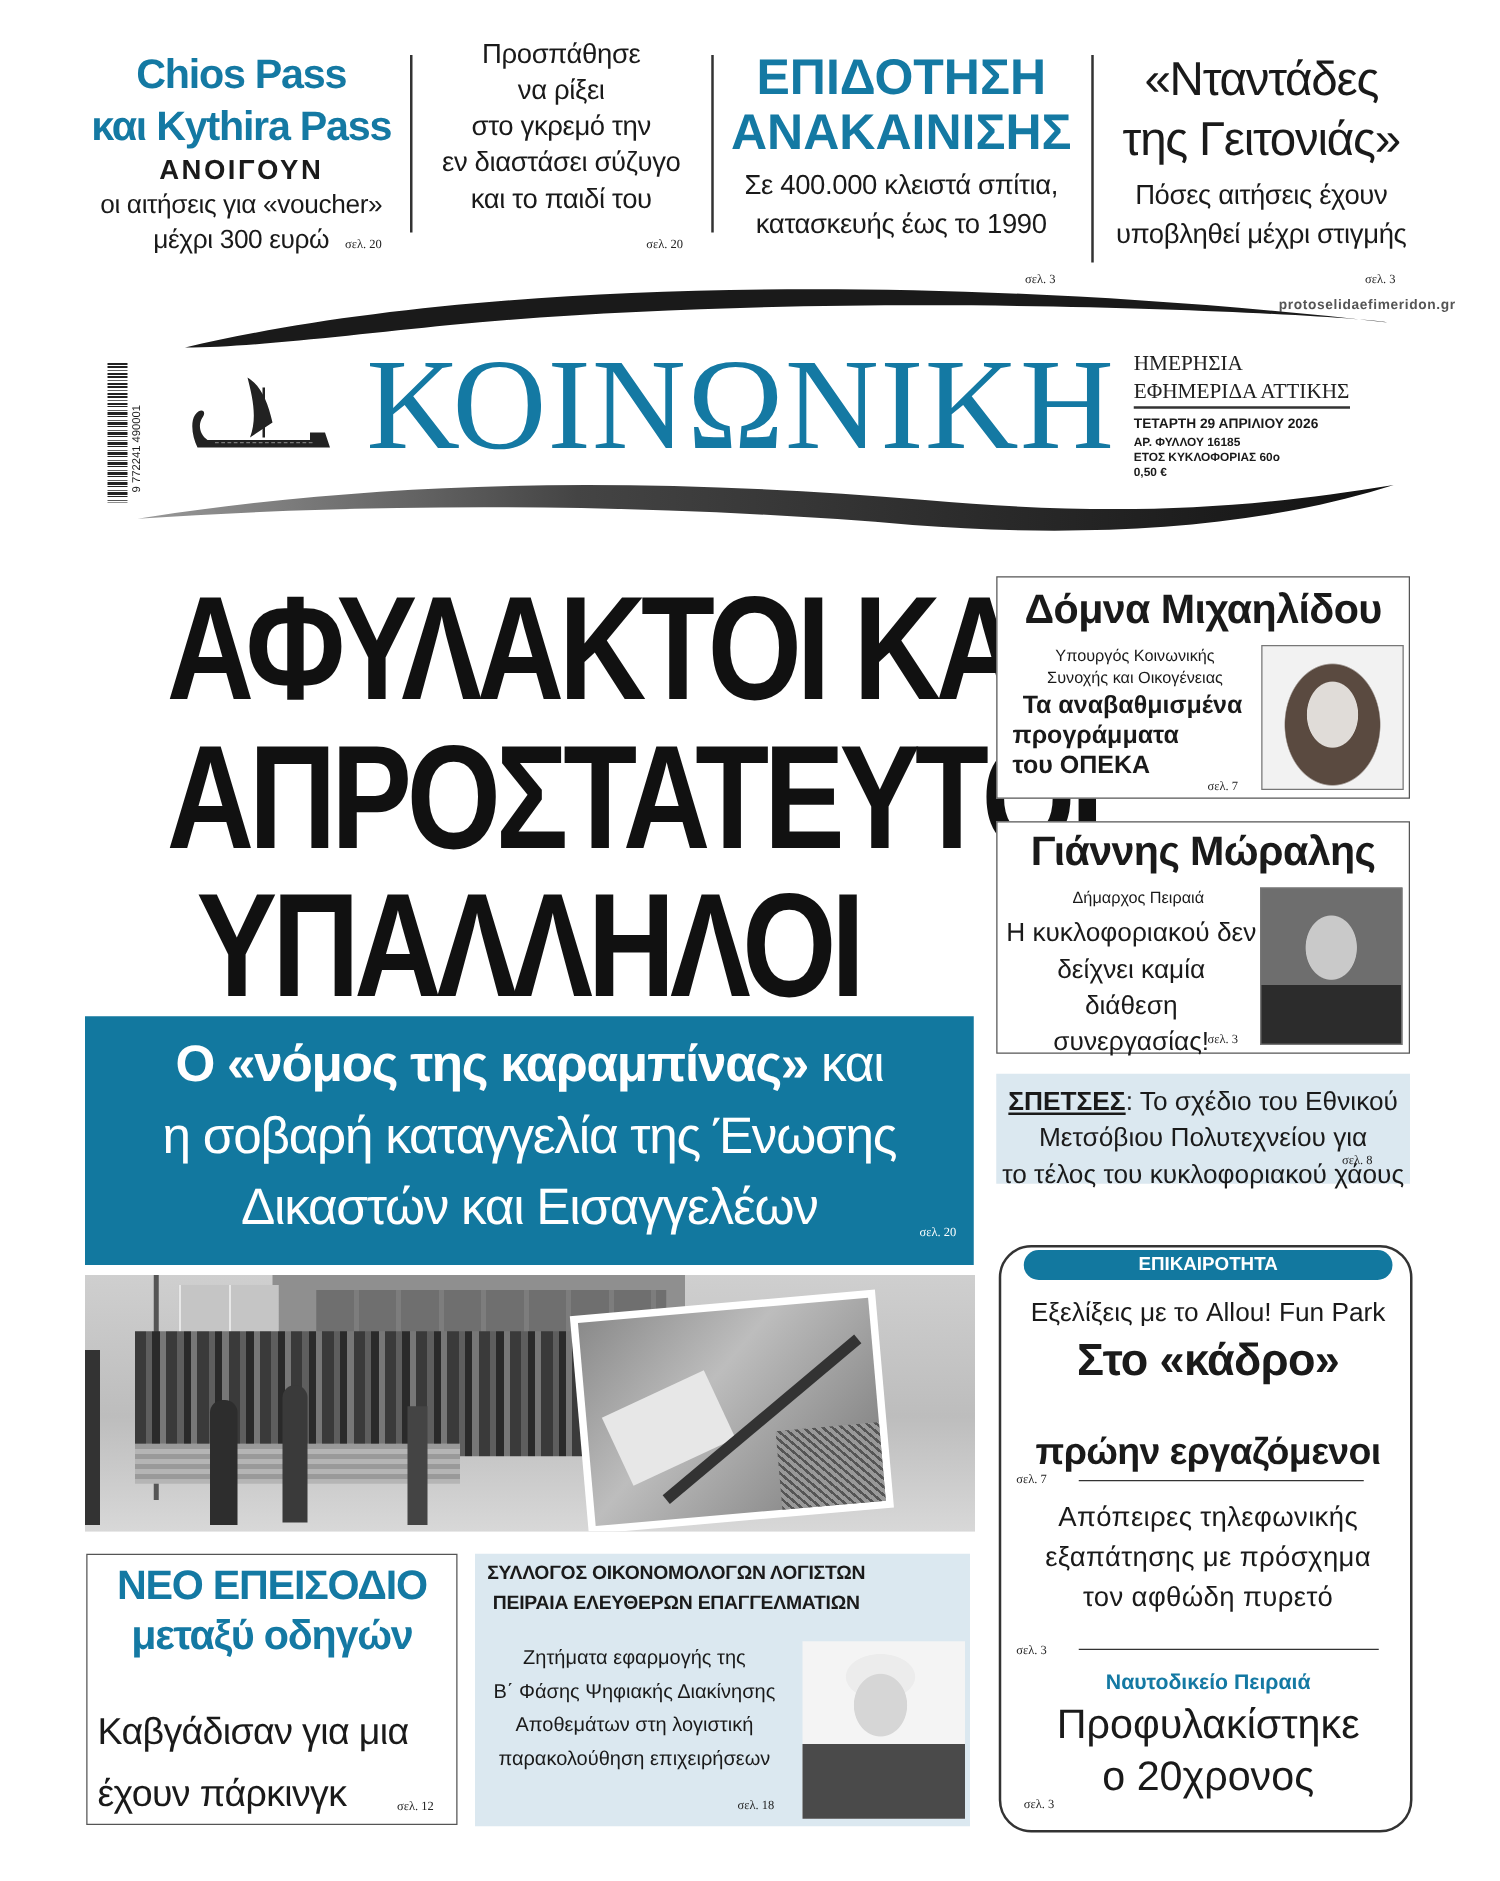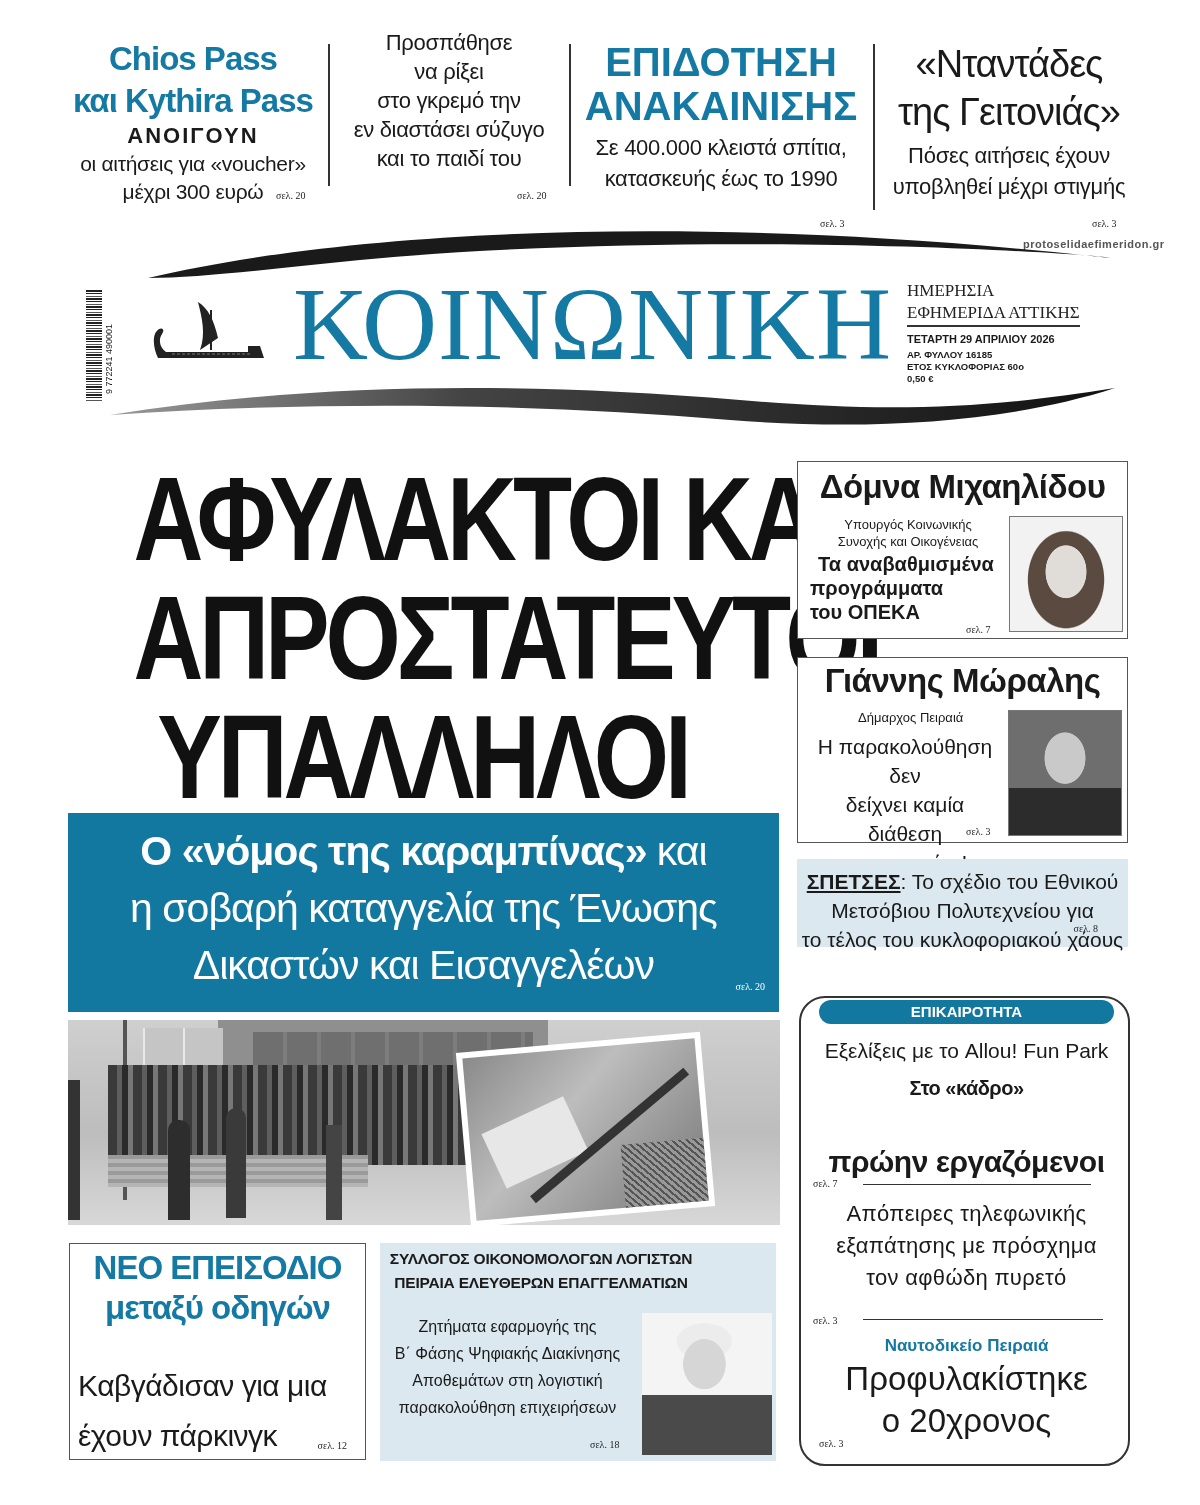--- a/index.html
+++ b/index.html
@@ -164,41 +164,41 @@
     <div style="text-align:left; padding-left:4px;">του ΟΠΕΚΑ</div>
   </div>
   <div class="sel abs" style="left:168px; top:162px;">σελ. 7</div>
   <div class="face" style="left:211px; top:54px; width:114px; height:116px; background: radial-gradient(ellipse 30% 38% at 50% 48%, #e0dcd8 0 60%, transparent 62%), radial-gradient(ellipse 48% 60% at 50% 55%, #5a4a40 0 70%, transparent 72%), #f2f2f2;"></div>
 </div>
 
 <div class="boxed" style="left:797px; top:657px; width:331px; height:186px;">
   <div class="name-big" style="margin-top:4px;">Γιάννης Μώραλης</div>
   <div class="abs" style="left:60px; top:52px; font-size:13px;">Δήμαρχος Πειραιά</div>
   <div class="abs" style="left:6px; top:74px; width:202px; text-align:center; font-size:21px; line-height:29px;">
-    <div>Η παρακολούθηση δεν</div>
+    <div>Η κυκλοφοριακού δεν</div>
     <div>δείχνει καμία</div>
     <div>διάθεση συνεργασίας!</div>
   </div>
   <div class="sel abs" style="left:168px; top:168px;">σελ. 3</div>
   <div class="face" style="left:210px; top:52px; width:114px; height:126px; background: radial-gradient(ellipse 30% 34% at 50% 38%, #c9c9c9 0 60%, transparent 62%), linear-gradient(to bottom, transparent 62%, #2c2c2c 62%), #6e6e6e;"></div>
 </div>
 
 <div class="abs" style="left:797px; top:859px; width:331px; height:88px; background:#dbe8f0; text-align:center; font-size:21px; line-height:29px; padding-top:8px;">
   <div><u style="font-weight:bold;">ΣΠΕΤΣΕΣ</u><span>: Το σχέδιο του Εθνικού</span></div>
   <div>Μετσόβιου Πολυτεχνείου για</div>
   <div>το τέλος του κυκλοφοριακού χάους</div>
   <div class="sel abs" style="right:30px; bottom:4px;">σελ. 8</div>
 </div>
 
 <div class="abs" style="left:799px; top:996px; width:331px; height:470px; border:2px solid #333; border-radius:26px;">
   <div class="abs" style="left:18px; top:2px; width:295px; height:24px; background:#12789f; color:#fff; text-align:center; font-weight:bold; font-size:15px; line-height:24px; border-radius:14px;">ΕΠΙΚΑΙΡΟΤΗΤΑ</div>
 
   <div class="abs" style="left:0; top:38px; width:331px; text-align:center;">
     <div style="font-size:21px; line-height:30px;">Εξελίξεις με το Allou! Fun Park</div>
-    <div style="font-weight:bold; font-size:20px; line-height:44px; letter-spacing:-0.5px;text-align:center;">Στο «κάδρο»</div>
+    <div style="font-weight:bold; font-size:36px; line-height:44px; letter-spacing:-0.5px;text-align:center;">Στο «κάδρο»</div>
     <div style="font-weight:bold; font-size:30px; line-height:40px; letter-spacing:-0.5px;margin-top:32px;">πρώην εργαζόμενοι</div>
   </div>
   <div class="sel abs" style="left:12px; top:180px;">σελ. 7</div>
   <div class="abs" style="left:62px; top:186px; width:228px; height:1px; background:#333;"></div>
 
   <div class="abs" style="left:0; top:200px; width:331px; text-align:center; font-size:22px; line-height:32px; letter-spacing:0.3px;">
     <div>Απόπειρες τηλεφωνικής</div>
     <div>εξαπάτησης με πρόσχημα</div>
     <div>τον αφθώδη πυρετό</div>
   </div>

